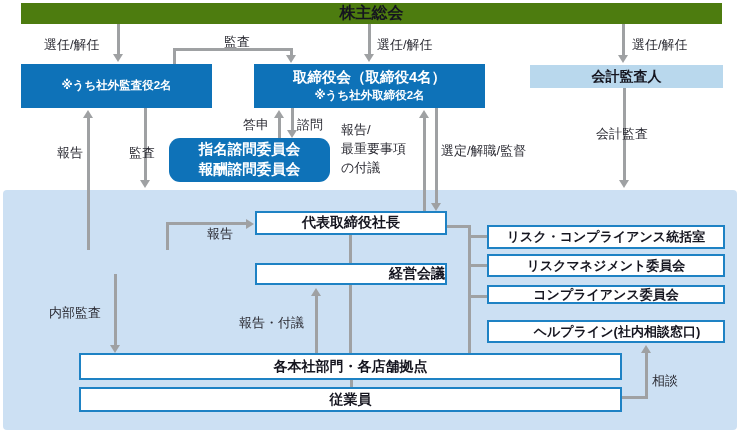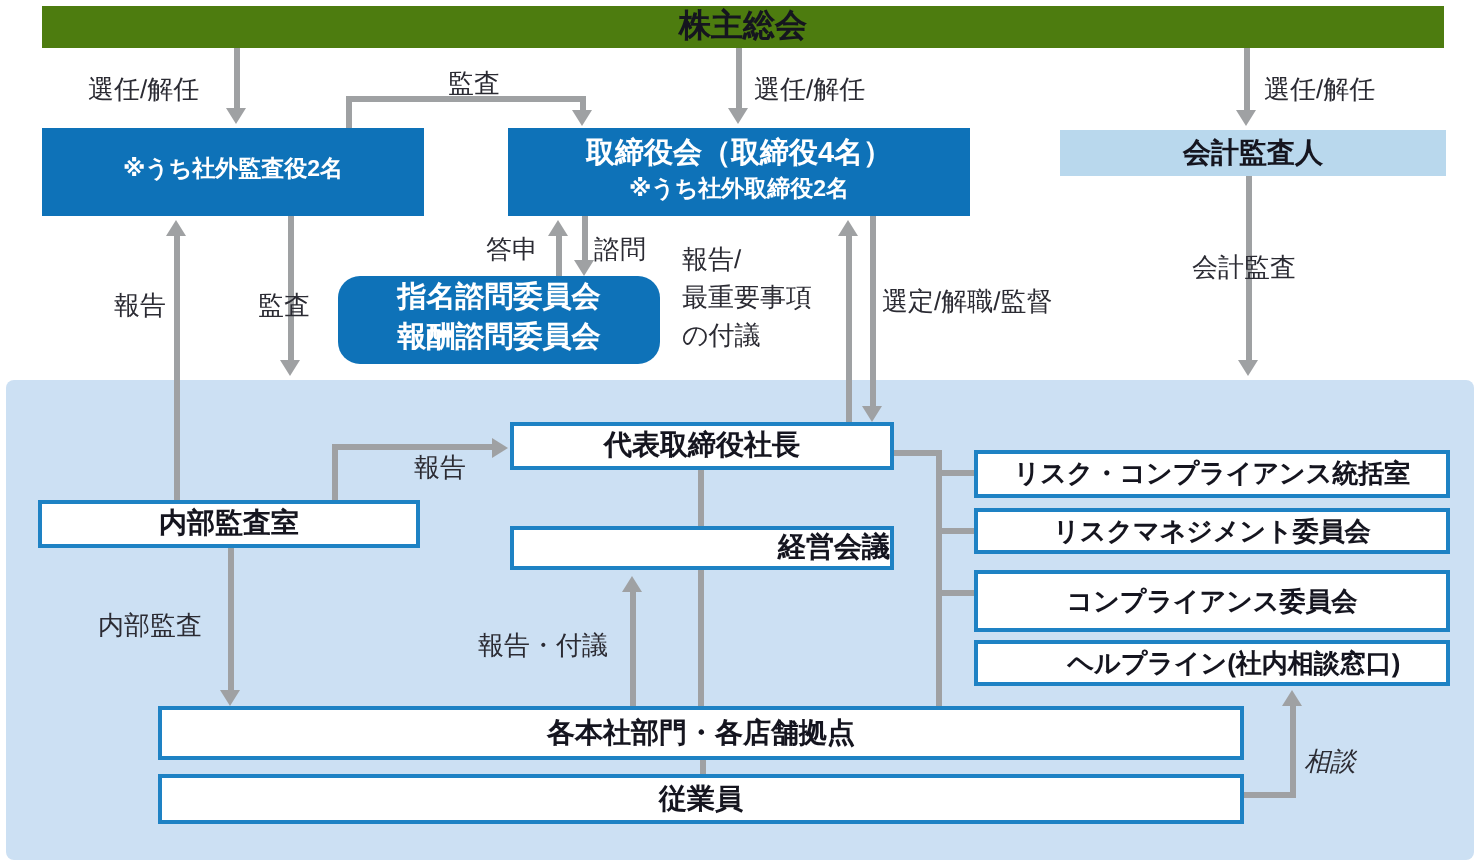--- a/index.html
+++ b/index.html
@@ -113,23 +113,20 @@
 
   <div class="abs whitebox" style="left:255px;top:211px;width:192px;height:24px;">
     <span>代表取締役社長</span>
   </div>
 
   <div class="abs vline" style="left:166px;top:222px;height:28px;"></div>
   <div class="abs hline" style="left:166px;top:222px;width:80px;"></div>
   <div class="abs ah-right" style="left:246px;top:219px;"></div>
   <div class="abs albl" style="left:207px;top:225px;">報告</div>
 
-  <div class="abs whitebox" style="left:19px;top:250px;width:191px;height:24px;">
-    <span>内部監査室</span>
-  </div>
 
   <div class="abs vline" style="left:349px;top:235px;height:28px;"></div>
   <div class="abs vline" style="left:349px;top:285px;height:68px;"></div>
 
   <div class="abs whitebox" style="left:255px;top:263px;width:192px;height:22px;justify-content:flex-end;">
     <span>経営会議</span>
   </div>
 
   <div class="abs ah-up" style="left:311px;top:288px;"></div>
   <div class="abs vline" style="left:315px;top:296px;height:57px;"></div>
@@ -144,35 +141,35 @@
   <div class="abs hline" style="left:471px;top:235px;width:16px;"></div>
   <div class="abs hline" style="left:471px;top:264px;width:16px;"></div>
   <div class="abs hline" style="left:471px;top:295px;width:16px;"></div>
 
   <div class="abs whitebox sm" style="left:487px;top:225px;width:238px;height:24px;">
     <span>リスク・コンプライアンス統括室</span>
   </div>
   <div class="abs whitebox sm" style="left:487px;top:254px;width:238px;height:23px;">
     <span>リスクマネジメント委員会</span>
   </div>
-  <div class="abs whitebox sm" style="left:487px;top:285px;width:238px;height:31px;">
+  <div class="abs whitebox sm" style="left:487px;top:285px;width:238px;height:19px;">
     <span>コンプライアンス委員会</span>
   </div>
   <div class="abs whitebox sm" style="left:487px;top:320px;width:238px;height:23px;padding-left:22px;">
     <span>ヘルプライン(社内相談窓口)</span>
   </div>
 
   <div class="abs whitebox" style="left:79px;top:353px;width:543px;height:27px;">
     <span>各本社部門・各店舗拠点</span>
   </div>
 
   <div class="abs vline" style="left:350px;top:380px;height:7px;"></div>
 
   <div class="abs whitebox" style="left:79px;top:387px;width:543px;height:25px;">
     <span>従業員</span>
   </div>
 
   <div class="abs hline" style="left:622px;top:396px;width:26px;"></div>
   <div class="abs vline" style="left:645px;top:352px;height:47px;"></div>
   <div class="abs ah-up" style="left:641px;top:345px;"></div>
-  <div class="abs albl" style="left:652px;top:372px;font-style:italic;">相談</div>
+  <div class="abs albl" style="left:652px;top:372px;">相談</div>
 
 </div>
 
 </body></html>

